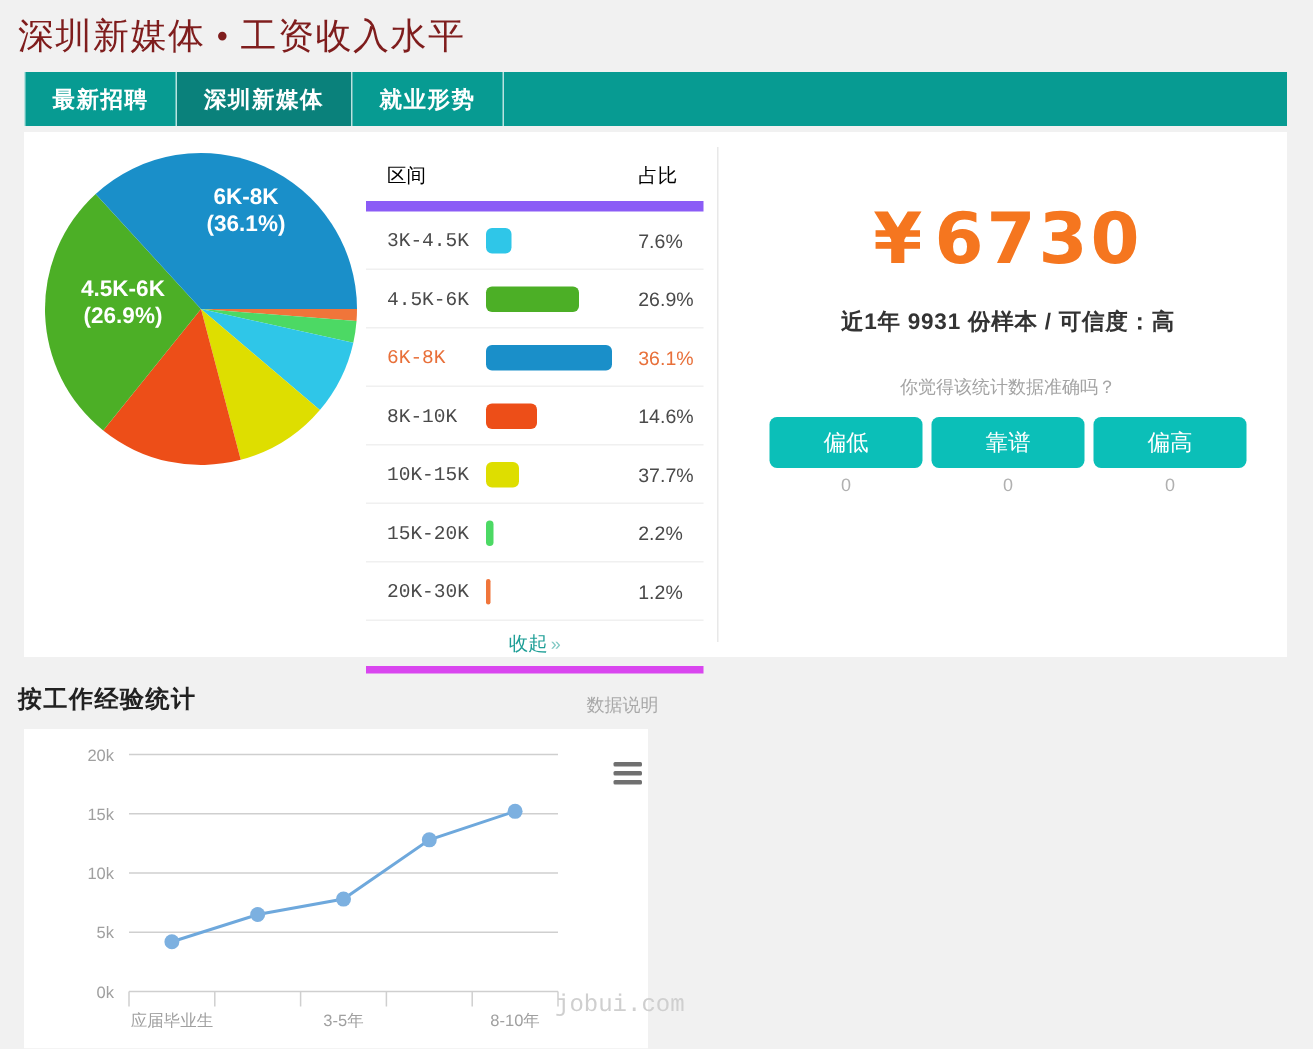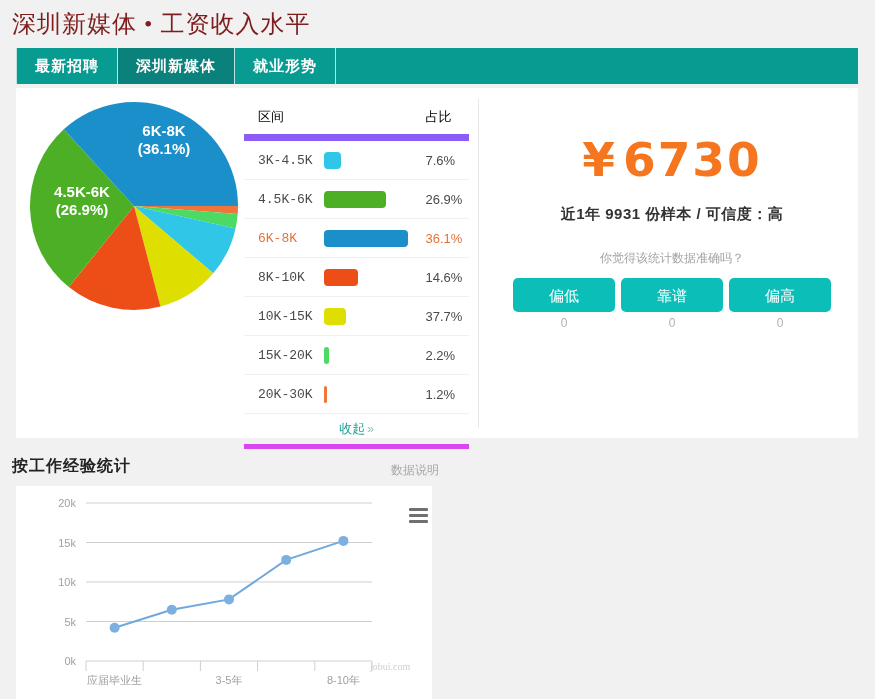--- a/index.html
+++ b/index.html
@@ -189,22 +189,22 @@
   }
   #menu-icon{
     position:absolute;left:409px;top:58px;
     width:19px;height:15px;cursor:pointer;
   }
   #menu-icon span{
     display:block;height:3px;background:#707070;margin-bottom:3px;border-radius:1px;
   }
   #watermark{
     position:absolute;left:370px;top:661px;
-    font-size:10px;color:#cfcfcf;
-    font-family:Liberation Serif, serif;
+    font-size:16px;color:#cfcfcf;
+    font-family:Liberation Mono, monospace;
   }
 </style>
 </head>
 <body>
 
 <h1 id="page-title">深圳新媒体 • 工资收入水平</h1>
 
 <div id="tab-bar">
   <div class="tab">最新招聘</div>
   <div class="tab active">深圳新媒体</div>

